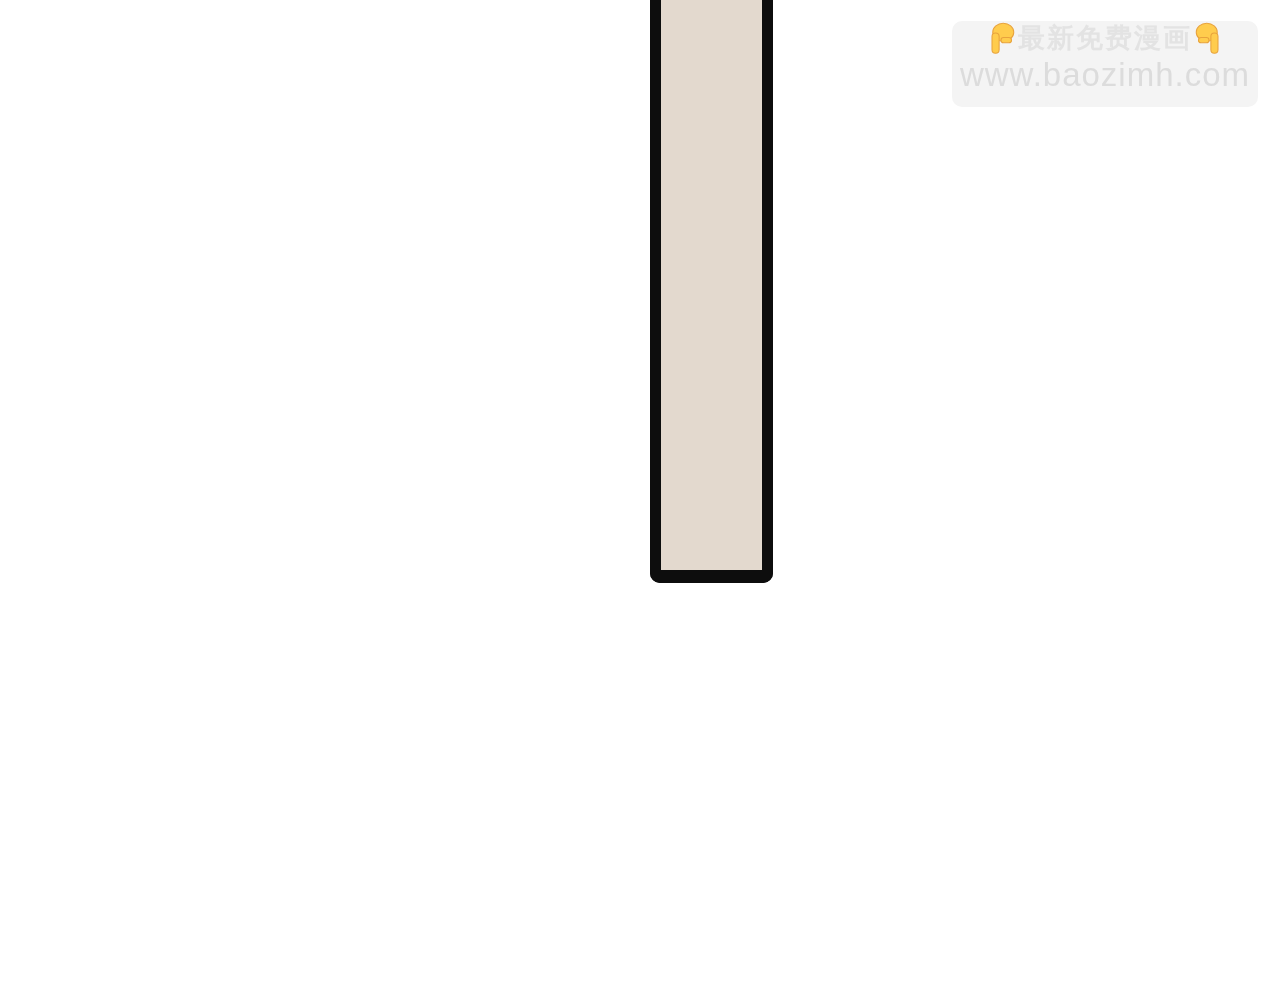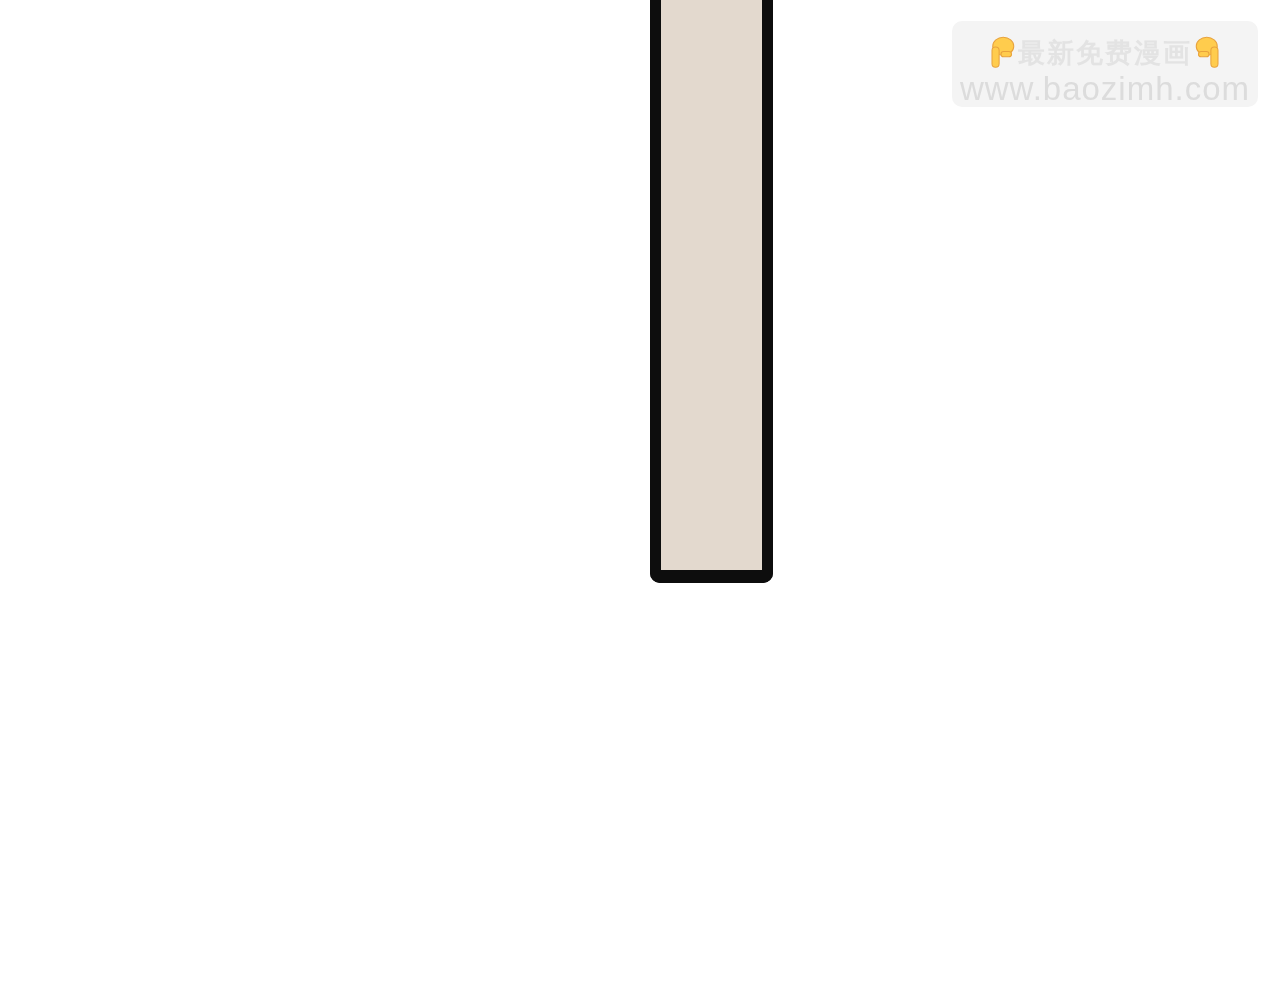--- a/index.html
+++ b/index.html
@@ -39,21 +39,21 @@
     position:absolute;
     left:952px;
     top:21px;
     width:306px;
     height:86px;
     background:var(--badge-bg);
     border-radius:10px;
     display:flex;
     flex-direction:column;
     align-items:center;
-    justify-content:flex-end;
+    justify-content:flex-start;
     gap:1px;
     overflow:hidden;
   }
   .wm-line1{
     display:flex;
     align-items:center;
     gap:2px;
     font-size:27px;
     font-weight:700;
     letter-spacing:2px;

